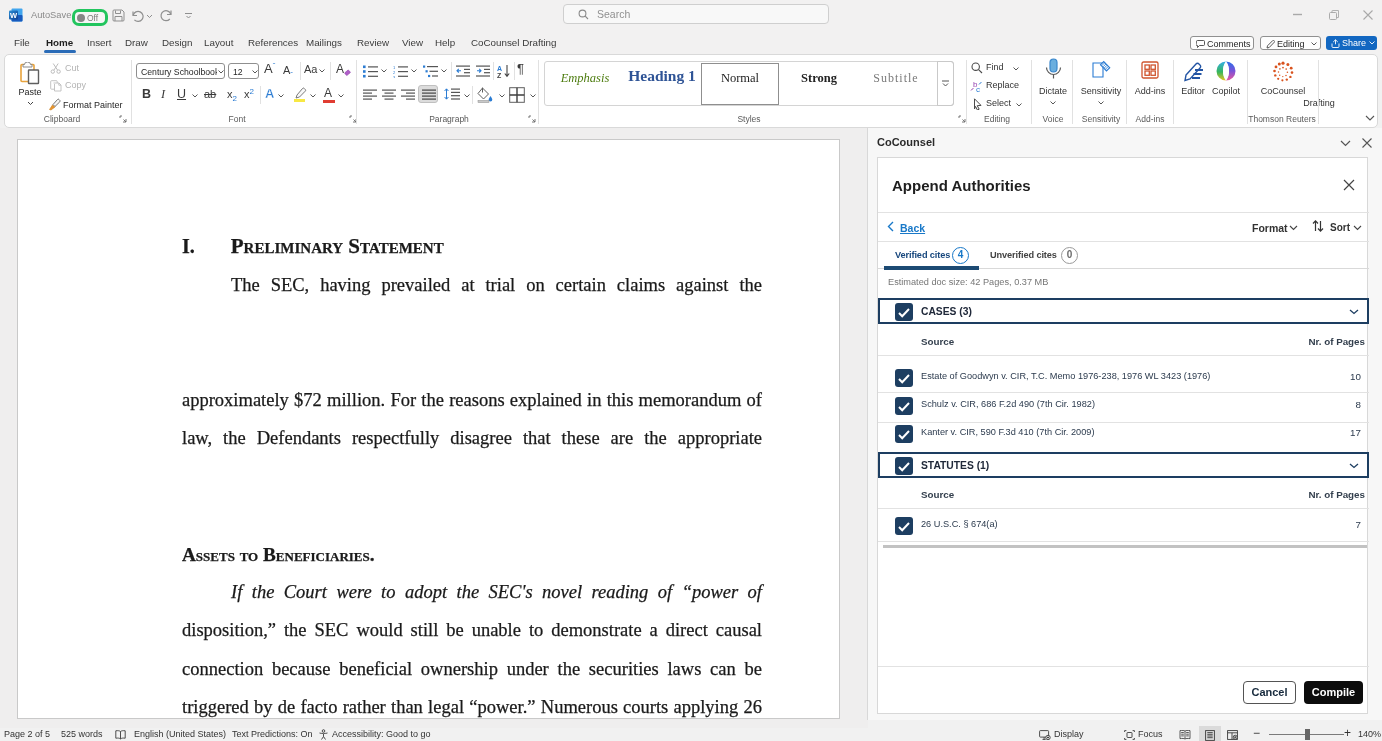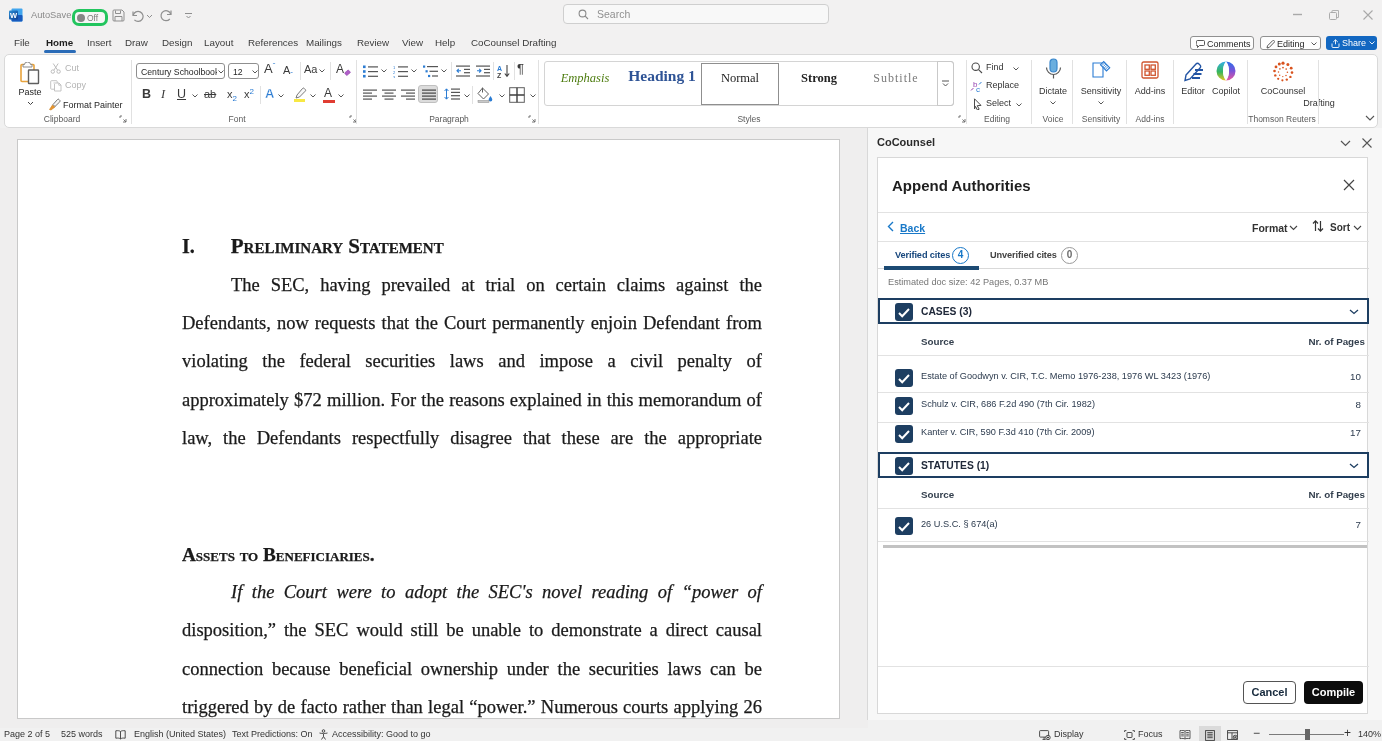--- a/index.html
+++ b/index.html
@@ -513,22 +513,20 @@
   <svg class="ic" style="left:1360px;top:60px" width="10" height="6" viewBox="0 0 10 6" fill="none" stroke="#555" stroke-width="1.1">
       <path d="M1 1 l4 4 4-4"></path>
     </svg>
 </div>
 <div class="ab" id="docarea">
     <div id="page"></div>
   </div>
 <div class="ab" id="doctext" style="left:0;top:0;width:868px;height:611px;font-family:'Liberation Serif',serif;color:#1a1a1a;margin-left:43px;">
   <div class="dl" style="top:235.7px;left:139px;width:580px;font-weight:bold;font-variant:small-caps;"><span style="font-size:20px;">I.</span><span style="display:inline-block;width:36px;"></span><span style="font-size:21px;">Preliminary Statement</span></div>
   <div class="dl jl" style="top:275.5px;left:188px;width:531px;">The SEC, having prevailed at trial on certain claims against the</div>
-  <div class="dl jl" style="top:313.9px;left:139px;width:580px;">Defendants, now requests that the Court permanently enjoin Defendant from</div>
-  <div class="dl jl" style="top:352.3px;left:139px;width:580px;">violating the federal securities laws and impose a civil penalty of</div>
   <div class="dl jl" style="top:390.7px;left:139px;width:580px;">approximately $72 million. For the reasons explained in this memorandum of</div>
   <div class="dl jl" style="top:429.1px;left:139px;width:580px;">law, the Defendants respectfully disagree that these are the appropriate</div>
   <div class="dl" style="top:545px;left:139px;width:580px;"><span style="font-weight:bold;font-size:19.2px;font-variant:small-caps;">Assets to Beneficiaries.</span></div>
   <div class="dl jl" style="top:582.7px;left:188px;width:531px;font-style:italic;">If the Court were to adopt the SEC's novel reading of “power of</div>
   <div class="dl jl" style="top:621.1px;left:139px;width:580px;">disposition,” the SEC would still be unable to demonstrate a direct causal</div>
   <div class="dl jl" style="top:659.5px;left:139px;width:580px;">connection because beneficial ownership under the securities laws can be</div>
   <div class="dl jl" style="top:697.9px;left:139px;width:580px;">triggered by de facto rather than legal “power.” Numerous courts applying 26</div>
 </div>
 <div class="ab" id="vdiv"></div>
 <div class="ab" id="panel">

